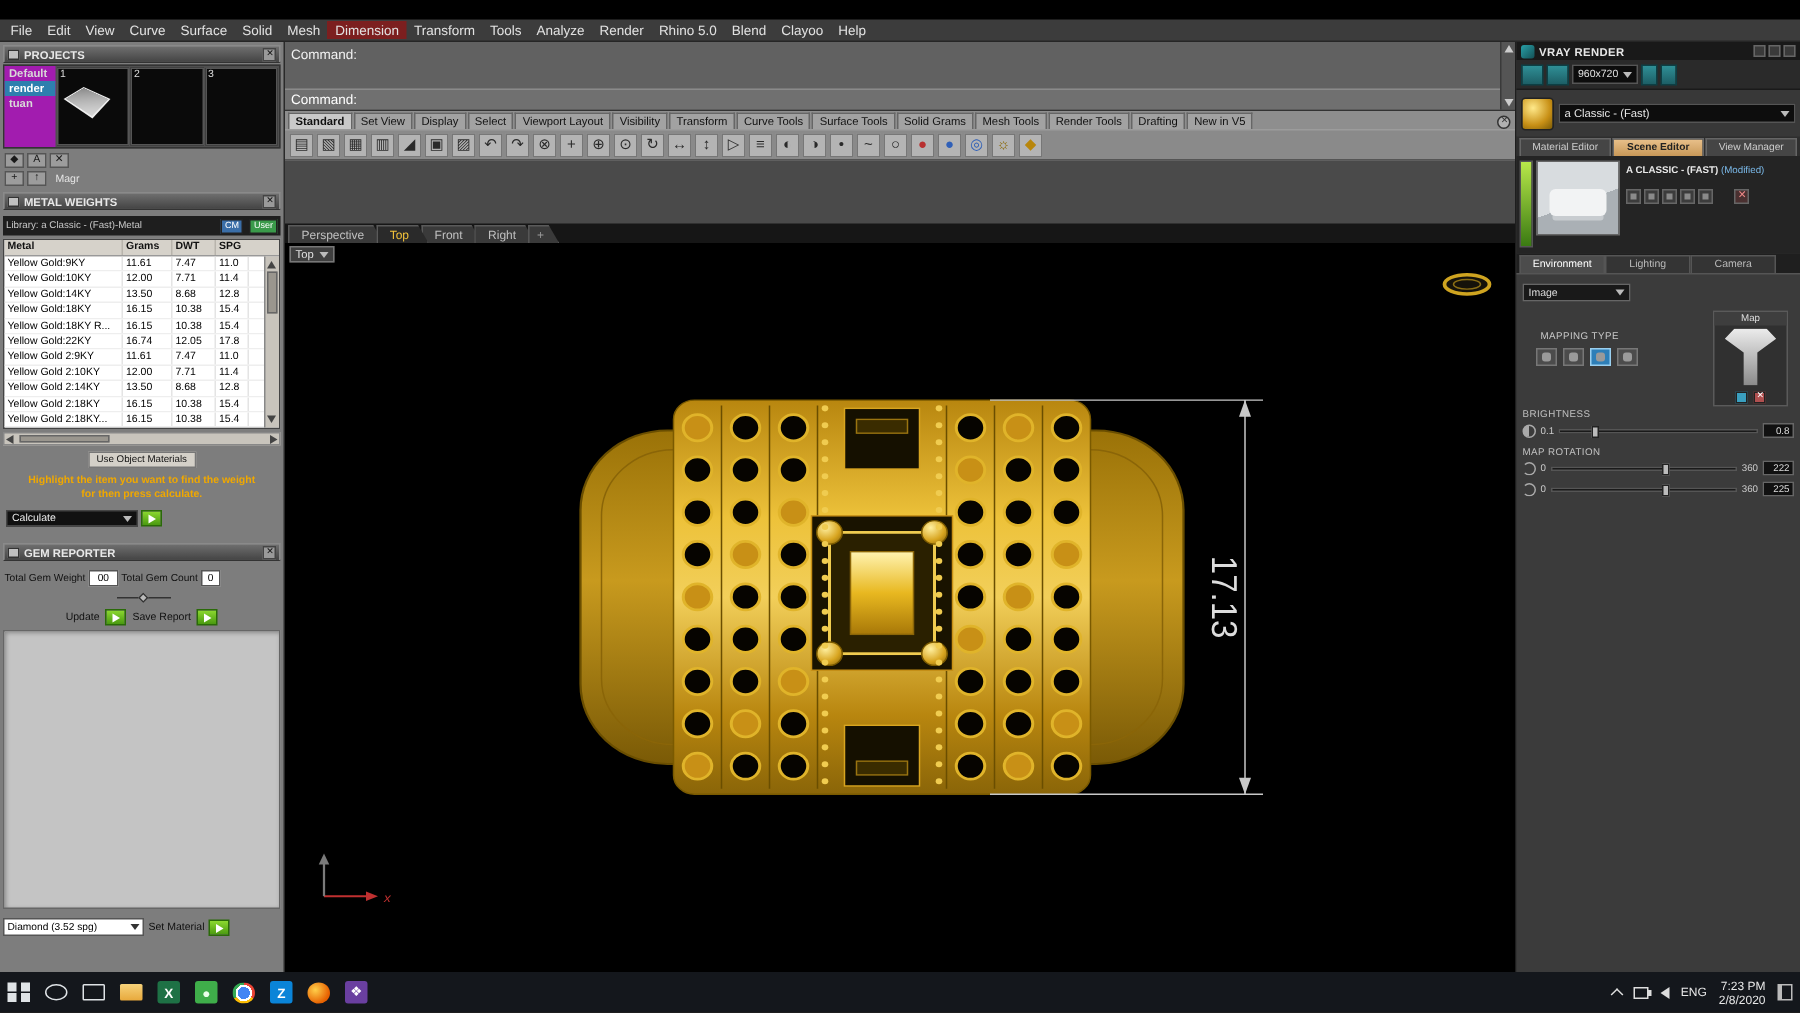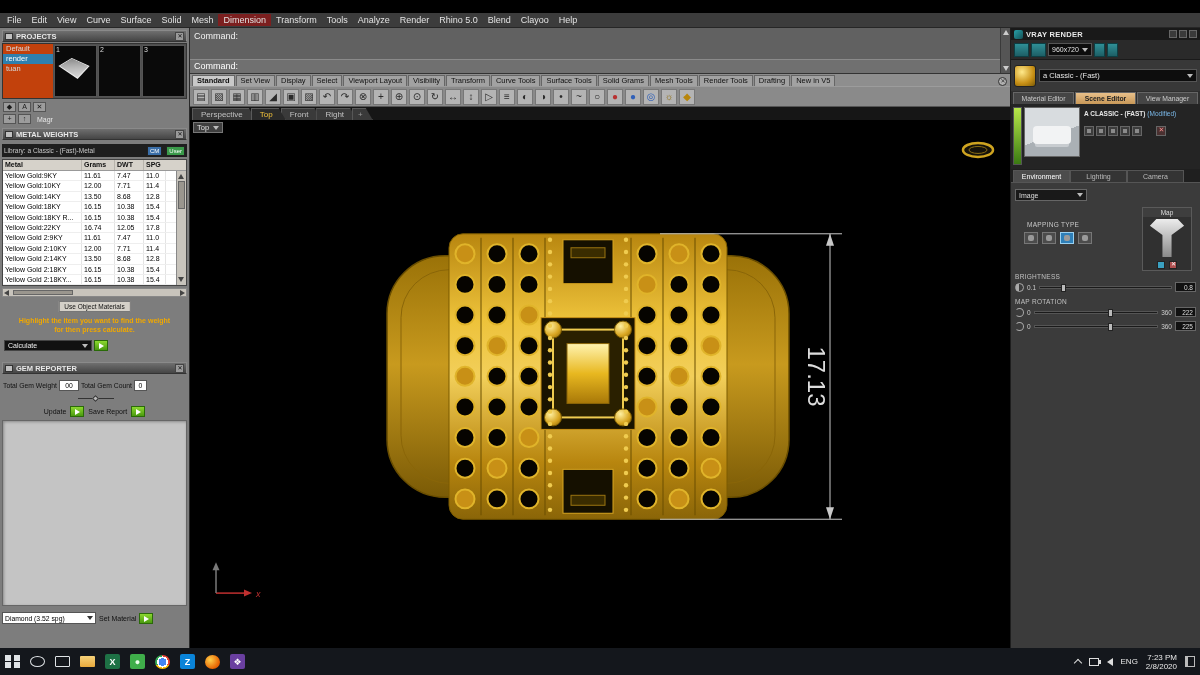--- a/index.html
+++ b/index.html
@@ -17,21 +17,21 @@
   .workspace{position:absolute;top:28px;left:0;right:0;bottom:27px;display:flex;}
 
   
   .left-panel{width:190px;flex:none;background:#7d7d7d;position:relative;border-right:1px solid #2a2a2a;}
   .phdr{display:flex;align-items:center;height:12px;background:linear-gradient(#6f6f6f,#454545);border:1px solid #8a8a8a;border-bottom-color:#333;color:#e8e8e8;font-size:7.5px;font-weight:bold;padding:0 2px;gap:3px;}
   .ph-icon{width:8px;height:7px;background:#c0c0c0;border:1px solid #333;}
   .ph-x{margin-left:auto;width:9px;height:9px;background:#9a9a9a;border:1px solid #444;position:relative;}
   .ph-x::before{content:"✕";position:absolute;left:1.5px;top:-1px;font-size:6px;color:#111;}
   .projects-hdr{position:absolute;top:2px;left:2px;right:2px;}
   .projects-box{position:absolute;top:15px;left:2px;right:2px;height:56px;display:flex;background:#4f4f4f;border:1px solid #333;}
-  .proj-list{width:50px;background:#c2410c;overflow:hidden;}
+  .proj-list{width:34px;background:#a21caf;overflow:hidden;font-weight:bold;}
   .proj-item{display:block;font-size:7.5px;color:#d8d8d8;padding:0 3px;line-height:10px;}
   .proj-item.sel{background:#2e7fae;color:#fff;}
   .proj-slots{flex:1;display:flex;gap:1px;padding:1px;}
   .pslot{flex:1;position:relative;background:#0a0a0a;border:1px solid #555;}
   .pslot-num{position:absolute;top:0;left:1px;font-size:7px;color:#ddd;}
   .wire{position:absolute;left:7px;top:10px;width:24px;height:20px;border:1px solid #eee;background:linear-gradient(135deg,#888,#d8d8d8);transform:perspective(50px) rotateX(50deg) rotateZ(40deg);}
   .proj-btnrow{position:absolute;left:3px;display:flex;gap:2px;align-items:center;}
   .row1{top:74px;}
   .row2{top:86px;}
   .pbtn{width:13px;height:10px;background:#9c9c9c;border:1px solid #555;font-size:7px;line-height:8px;text-align:center;color:#1a1a1a;}
@@ -88,21 +88,21 @@
   .cmd-scroll{position:absolute;top:0;right:0;width:10px;bottom:0;background:#555;border-left:1px solid #3a3a3a;}
   .cs-up{position:absolute;top:2px;left:2px;width:0;height:0;border-left:3px solid transparent;border-right:3px solid transparent;border-bottom:5px solid #ccc;}
   .cs-dn{position:absolute;bottom:2px;left:2px;width:0;height:0;border-left:3px solid transparent;border-right:3px solid transparent;border-top:5px solid #ccc;}
   .tb-tabs{height:12px;background:#8e8e8e;display:flex;align-items:flex-end;padding-left:2px;gap:1px;flex:none;}
   .tb-tab{font-size:7.5px;color:#111;background:#a2a2a2;border:1px solid #666;border-bottom:none;padding:0 4px;line-height:10px;white-space:nowrap;}
   .tb-tab.active{background:#c9c9c9;font-weight:bold;}
   .tabs-end{margin-left:auto;margin-right:3px;width:9px;height:9px;border:1px solid #333;border-radius:50%;position:relative;background:#b0b0b0;}
   .tabs-end::before{content:"✕";position:absolute;left:1.5px;top:-1.5px;font-size:6px;color:#333;}
   .tb-icons{height:21px;background:#8a8a8a;border-top:1px solid #9c9c9c;border-bottom:1px solid #555;display:flex;align-items:center;padding:0 3px;gap:2px;flex:none;overflow:hidden;}
   .tool-icon{width:16px;height:16px;flex:none;background:#b4b4b4;border:1px solid #777;font-size:10px;line-height:14px;text-align:center;}
-  .vp-tabs{height:13px;background:#161616;display:flex;align-items:flex-end;padding-left:2px;flex:none;}
+  .vp-tabs{height:13px;background:#161616;display:flex;align-items:flex-end;padding-left:2px;flex:none;margin-top:42px;}
   .vtab{font-size:8px;color:#c0c0c0;background:#3a3a3a;border:1px solid #5a5a5a;border-bottom:none;padding:0 12px 0 8px;line-height:11px;margin-right:-5px;clip-path:polygon(0 0,calc(100% - 7px) 0,100% 100%,0 100%);}
   .vtab.active{color:#f2c23a;background:#2a2a2a;position:relative;z-index:2;}
   .vtab-new{padding:0 9px 0 5px;color:#999;}
   .viewport{flex:1;background:#000;position:relative;overflow:hidden;}
   .view-dd{position:absolute;top:2px;left:3px;height:11px;background:#3f3f3f;border:1px solid #777;color:#e0e0e0;font-size:7.5px;display:flex;align-items:center;gap:4px;padding:0 3px;z-index:3;}
   .vpsvg{position:absolute;inset:0;width:100%;height:100%;}
 
   
   .right-panel{width:190px;flex:none;background:#3b3b3b;position:relative;border-left:1px solid #1e1e1e;}
   .vr-header{position:absolute;top:0;left:0;right:0;height:12px;background:#191919;display:flex;align-items:center;gap:3px;padding:0 3px;}

